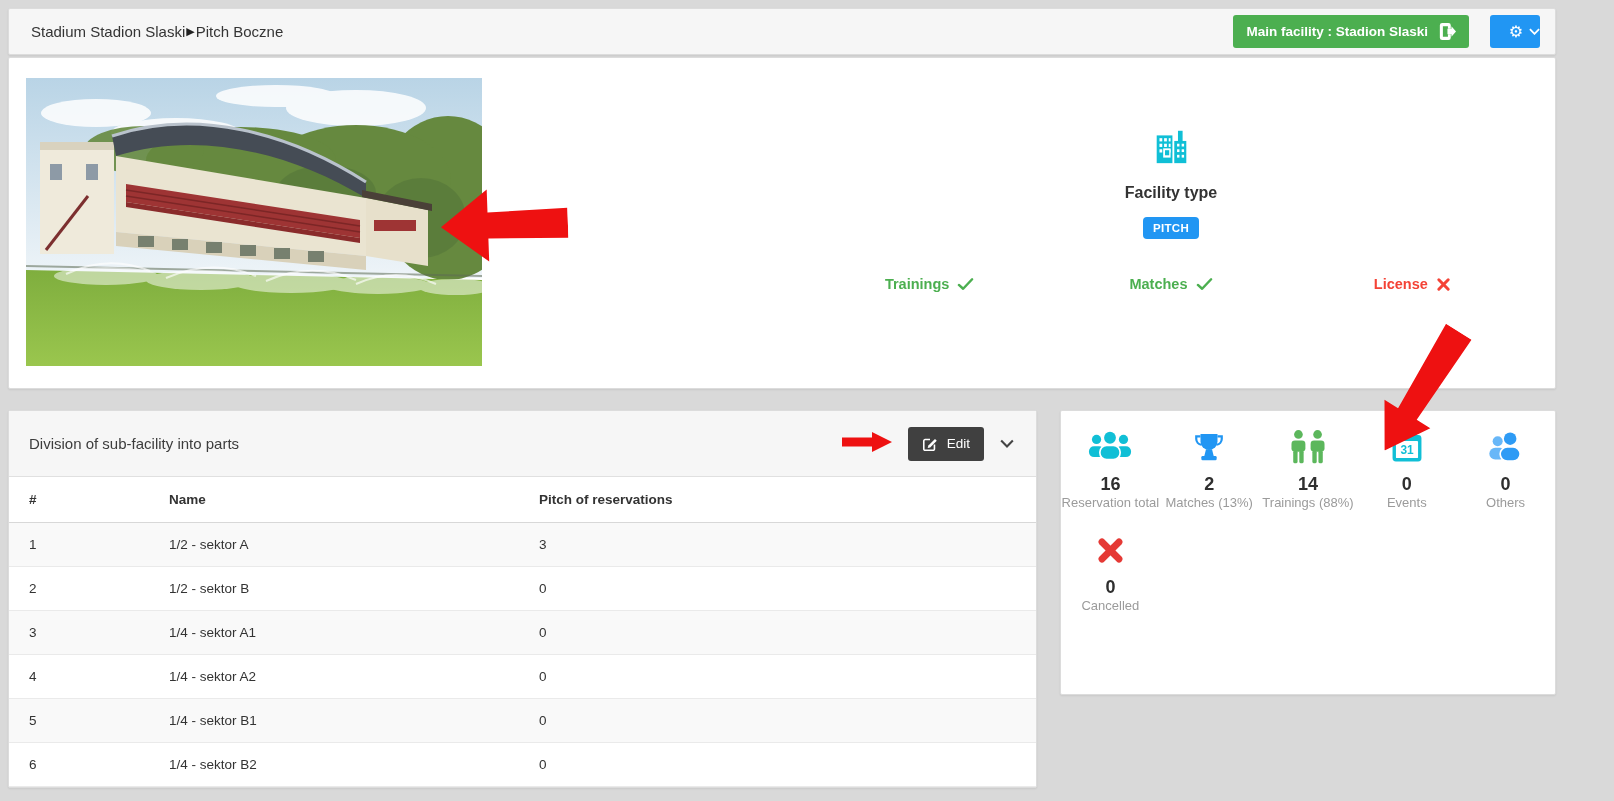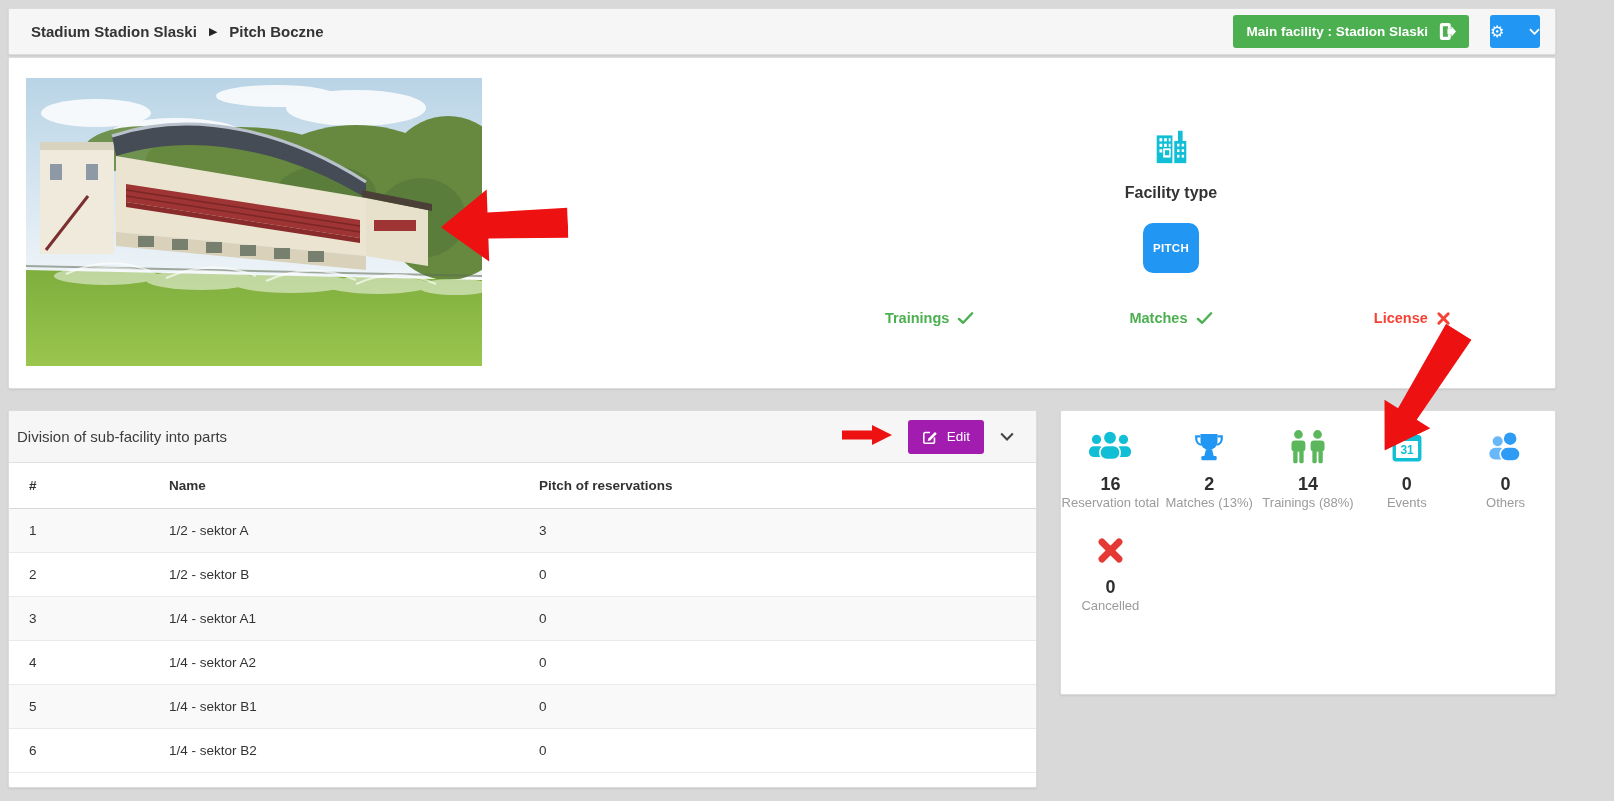--- a/index.html
+++ b/index.html
@@ -6,52 +6,52 @@
   html,body { width:1614px; height:801px; }
   body {
     font-family:"Liberation Sans","DejaVu Sans",sans-serif;
     background:#d9d9d9; color:#333; position:relative; overflow:hidden;
   }
   .panel { background:#fff; border:1px solid #dcdcdc; border-radius:2px; position:absolute; box-shadow:0 1px 2px rgba(0,0,0,.08); }
 
   
   .topbar { left:8px; top:8px; width:1548px; height:47px; background:#f6f6f6;
             display:flex; align-items:center; justify-content:space-between; padding:0 15px 0 22px; }
-  .breadcrumb { font-size:15px; color:#343434; display:flex; align-items:center; gap:12px;font-weight:bold; }
+  .breadcrumb { font-size:15px; color:#343434; display:flex; align-items:center; gap:1px; }
   .crumb-sep { font-family:"DejaVu Sans",sans-serif; font-size:11px; color:#222; }
   .topbar-actions { display:flex; align-items:center; gap:21px; }
   .btn { border:none; border-radius:3px; cursor:pointer; color:#fff; font-family:inherit;
-         display:inline-flex; align-items:center; justify-content:space-between; }
+         display:inline-flex; align-items:center; justify-content:flex-end; }
   .btn-green { background:#4caf50; height:33px; padding:0 13px; font-size:13.5px; font-weight:bold; gap:9px; }
   .btn-gear { background:#2196f3; height:33px; width:50px; gap:6px; }
   .gear-glyph { font-family:"DejaVu Sans",sans-serif; font-size:16px; line-height:1; color:#fff; }
 
   
   .main-panel { left:8px; top:57px; width:1548px; height:332px; }
   .photo { position:absolute; left:17px; top:20px; width:456px; height:288px; overflow:hidden; }
   .overview-right { position:absolute; left:800px; top:0; width:724px; height:100%;text-align:right; }
   .attr-row { display:flex; margin-top:70px; }
   .attr { flex:1; display:flex; flex-direction:column; align-items:center; }
   .attr-label { margin-top:15px; font-size:16px; font-weight:bold; color:#333; }
-  .badge { margin-top:21px; background:#2196f3; color:#fff; font-size:11.5px; font-weight:bold;
-           padding:19px 10px; border-radius:10px; letter-spacing:.3px; }
+  .badge { margin-top:15px; background:#2196f3; color:#fff; font-size:11.5px; font-weight:bold;
+           padding:5px 10px; border-radius:4px; letter-spacing:.3px; }
   .flags-row { display:flex; margin-top:37px; }
   .flag { flex:1; display:flex; align-items:center; justify-content:center; gap:8px;
           font-size:14.5px; font-weight:bold; }
   .flag.ok   { color:#4caf50; }
   .flag.no   { color:#f44336; }
 
   
   .division-panel { left:8px; top:410px; width:1029px; height:378px; }
   .stats-panel    { left:1060px; top:410px; width:496px; height:285px; }
-  .panel-header { height:52px; background:#f6f6f6; border-bottom:1px solid #e0e0e0;
-                  display:flex; align-items:center; padding:0 22px 0 8px; }
+  .panel-header { height:66px; background:#f6f6f6; border-bottom:1px solid #e0e0e0;
+                  display:flex; align-items:center; padding:0 22px 0 20px; }
   .panel-title { font-size:15px; color:#3c3c3c; }
   .header-right { margin-left:auto; display:flex; align-items:center; gap:16px; }
-  .btn-edit { background:#a21caf; height:34px; padding:0 14px; font-size:13.5px; gap:9px; }
+  .btn-edit { background:#404040; height:34px; padding:0 14px; font-size:13.5px; gap:9px; }
   .chev { color:#444; display:inline-flex; cursor:pointer; }
 
   table { width:100%; border-collapse:collapse; font-size:13.5px; color:#333; }
   col.c1{ width:140px; } col.c2{ width:370px; }
   th { text-align:left; font-weight:bold; height:45px; padding-left:20px;
        border-bottom:1px solid #d8d8d8; }
   td { height:44px; padding-left:20px; border-bottom:1px solid #eaeaea; }
   tbody tr:nth-child(odd) { background:#f9f9f9; }
 
   .stats-grid { display:grid; grid-template-columns:repeat(5,1fr); row-gap:22px; padding-top:18px; }

